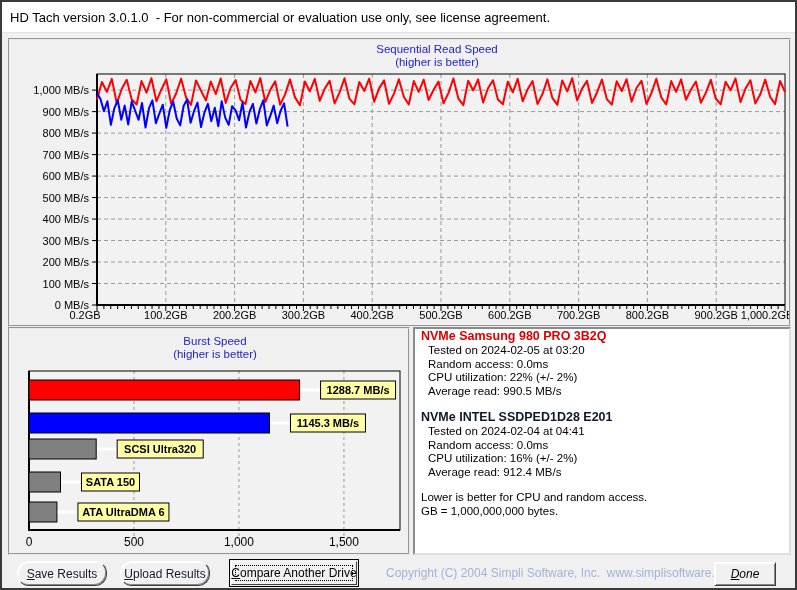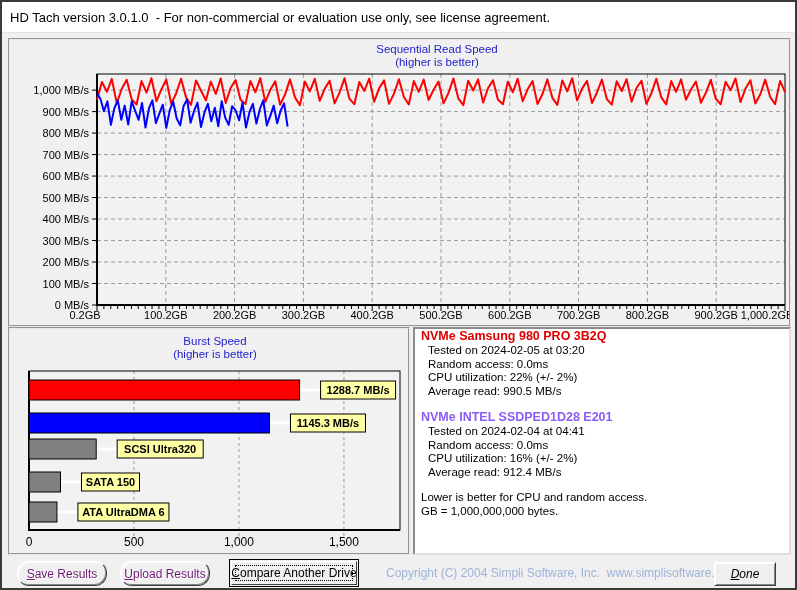--- a/index.html
+++ b/index.html
@@ -20,33 +20,33 @@
   .groove{border:2px groove #e9e9e9;}
   .seq-panel{left:6px;top:36px;width:783px;height:289px;}
   .burst-panel{left:6px;top:325px;width:402px;height:228px;}
   .info-panel{
     left:411px;top:325px;width:378px;height:228px;background:#ffffff;
     border:2px inset #dfdfdf;overflow:hidden;
   }
   .infotext{padding:0 6px 0 6px;font-size:11.5px;line-height:13.5px;}
   .dname{font-weight:bold;font-size:12.5px;line-height:15px;}
   .d0{color:#dd0000;}
-  .d1{color:#8b5cf6;}
+  .d1{color:#0f172a;}
   .dline{padding-left:7px;}
   .spacer{height:12px;}
   .note{padding-left:0;}
   svg text{font-family:"Liberation Sans",sans-serif;}
   .btn{
     position:absolute;height:25px;background:#f0f0f0;font-size:12px;
     display:flex;align-items:center;justify-content:center;
     border:1px solid;border-color:#ffffff #404040 #404040 #ffffff;
     box-shadow:inset 1px 1px 0 #fdfdfd, inset -1px -1px 0 #868686;
     cursor:default;white-space:pre;
   }
-  .btn.disabled{color:#701a75;text-shadow:1px 1px 0 #ffffff;border-radius:12px;}
+  .btn.disabled{color:#0f172a;text-shadow:1px 1px 0 #ffffff;border-radius:12px;}
   .btn-save{left:15px;top:559px;width:90px;}
   .btn-upload{left:118px;top:559px;width:90px;}
   .btn-compare{
     left:227px;top:557px;width:130px;height:28px;
     border:1px solid #000;box-shadow:none;padding:10px;
   }
   .btn-compare .inner{
     position:absolute;inset:1px;background:#f0f0f0;
     border:1px solid;border-color:#ffffff #404040 #404040 #ffffff;
     display:flex;align-items:center;justify-content:center;white-space:pre;

